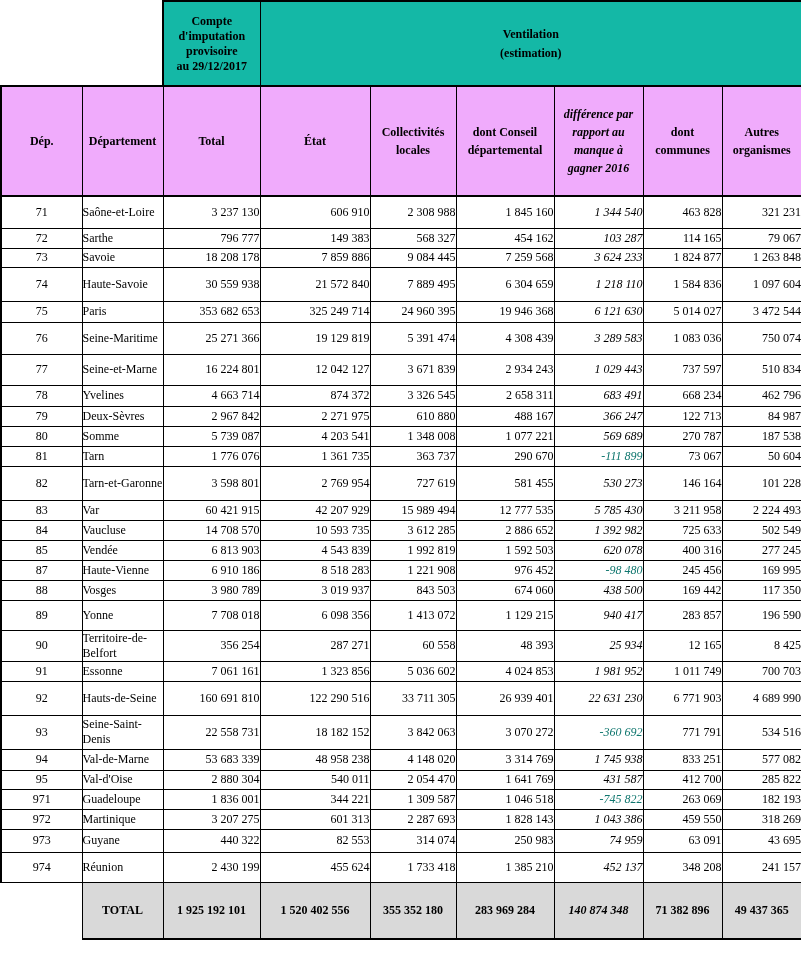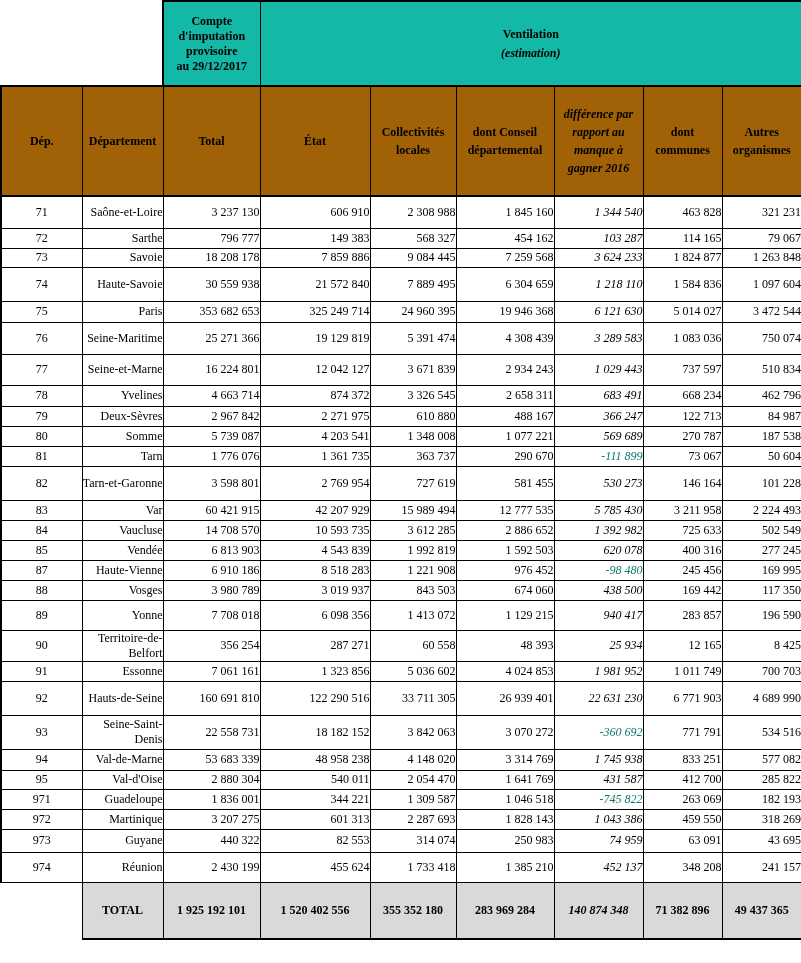--- a/index.html
+++ b/index.html
@@ -28,37 +28,37 @@
   .ol { border-left: 2px solid #000 !important; }
   .or { border-right: 2px solid #000 !important; }
 
   
   td.blank { border: none !important; background: #ffffff; }
   td.compte {
     text-align: center; font-weight: bold; white-space: pre-line;
     line-height: 1.55;
   }
   td.vent { text-align: center; font-weight: bold; }
-  .vent .vs { font-style: italic; margin-top: 4px; }
+  .vent .vs { margin-top: 4px; }
 
   
   tr.rowB td {
     border-top: 2px solid #000;
     border-bottom: 2px solid #000;
-    background: #a16207;
+    background: #f0abfc;
     font-weight: bold;
     text-align: center;
     white-space: pre-line;
     line-height: 1.5;
   }
   .iti { font-style: italic; }
 
   
   td.dep  { text-align: center; }
-  td.name { text-align: right; padding: 1px 1px 1px 3px; line-height: 1.3; }
+  td.name { text-align: left; padding: 1px 1px 1px 3px; line-height: 1.3; }
   td.num  { text-align: right; padding-right: 4px; white-space: nowrap; }
   td.neg  { color: #0f766e; }
 
   
   tr.tfr td { border-bottom: 2px solid #000; background: #d9d9d9; font-weight: bold; }
   tr.tfr td.blankf { border-left: none !important; border-bottom: none !important; background: #ffffff; }
   tr.tfr td.tlabel { text-align: center; }
   tr.tfr td.tnum { text-align: center; padding: 0; white-space: nowrap; }
 </style>
 </head>

